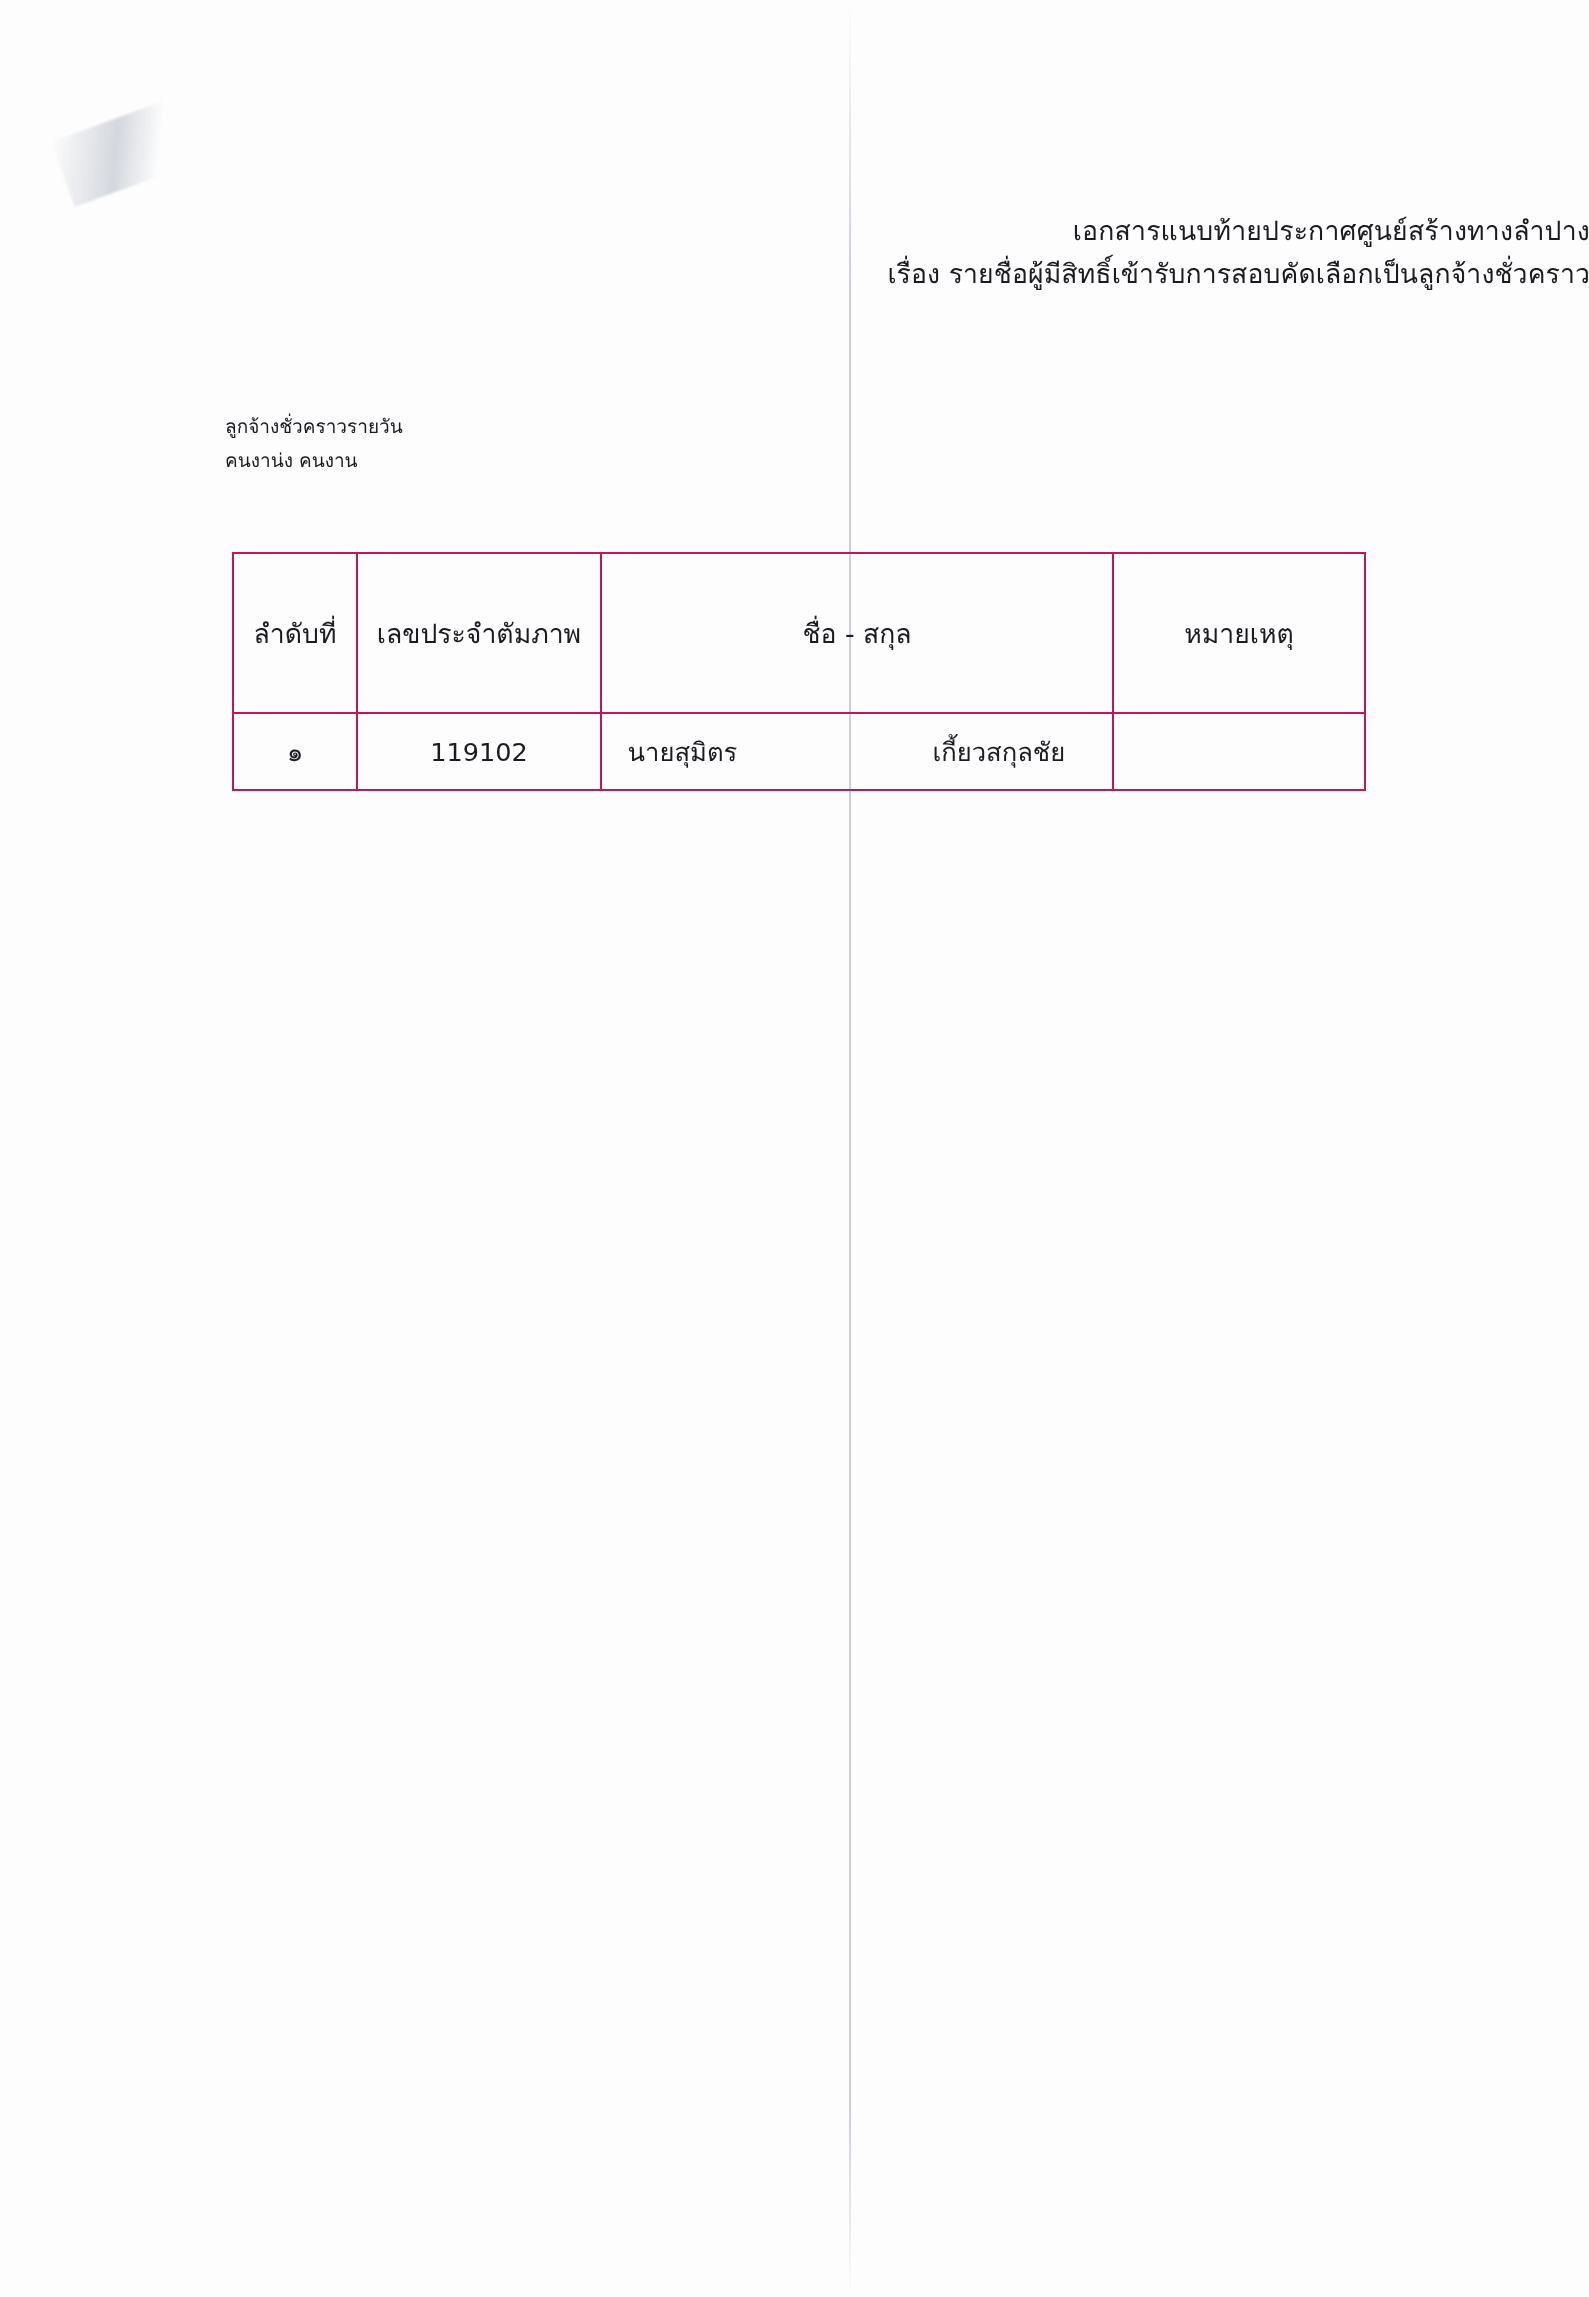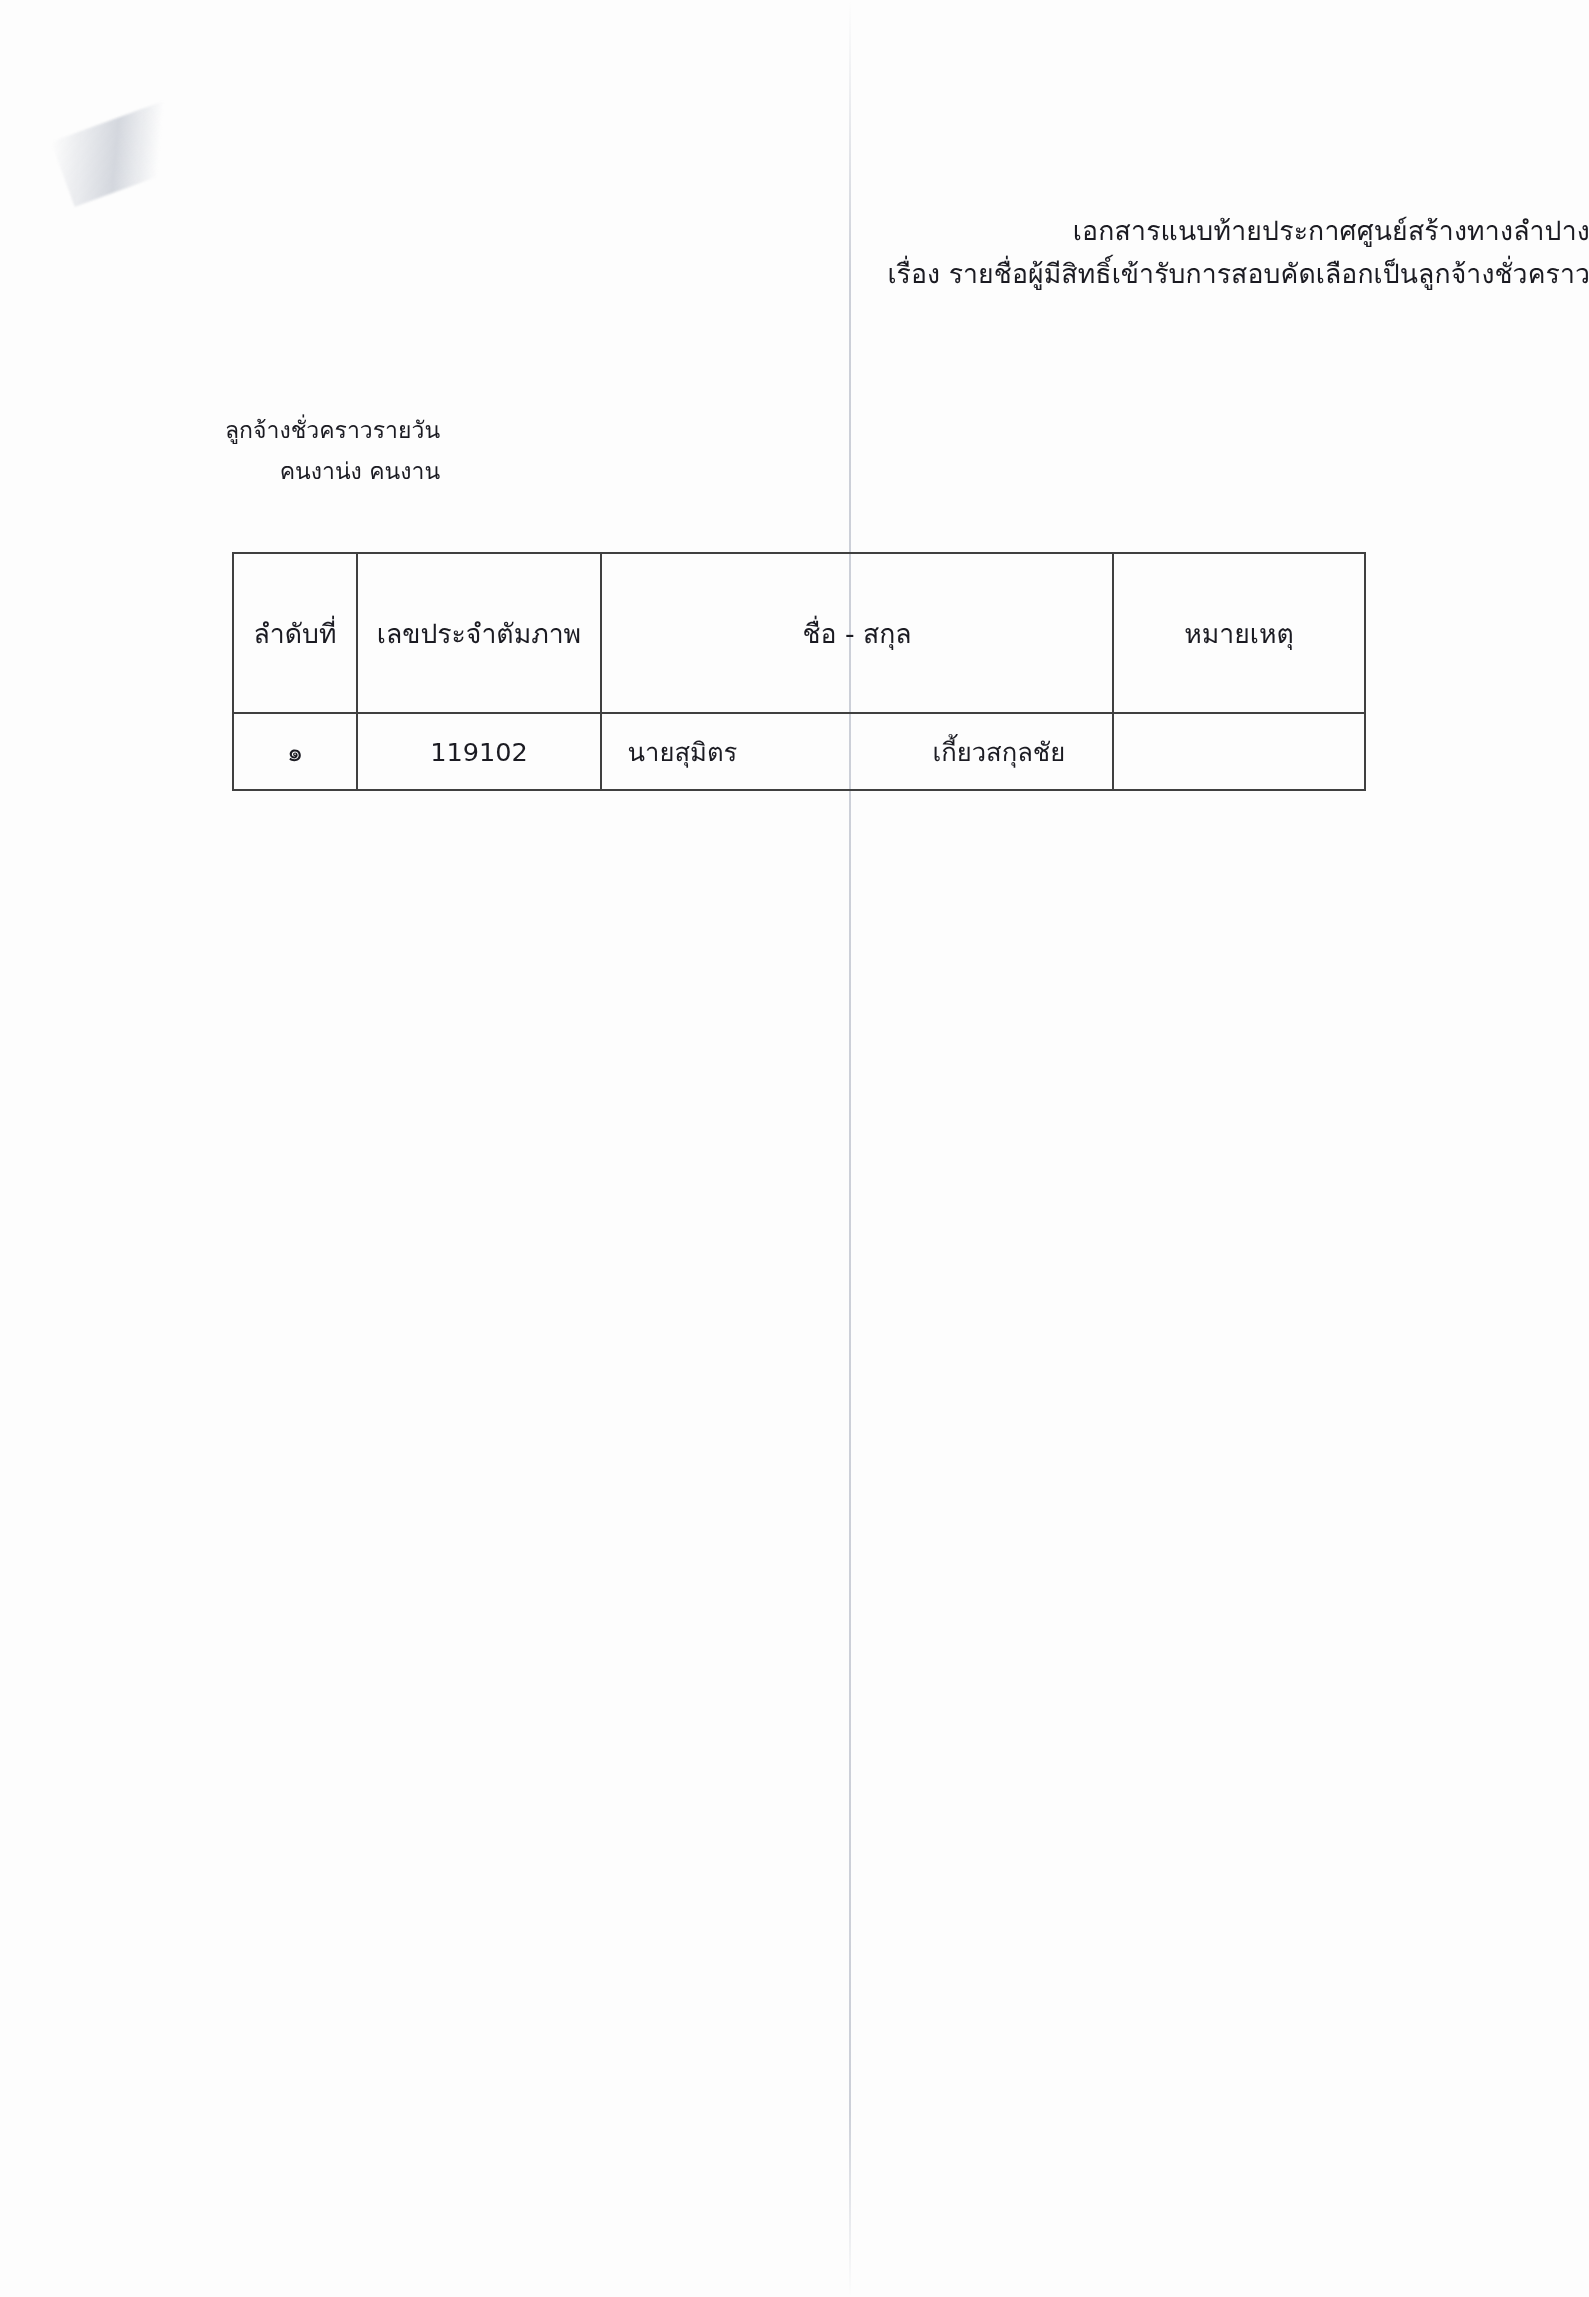--- a/index.html
+++ b/index.html
@@ -57,37 +57,36 @@
     font-size: 26.6px;
     letter-spacing: 0.2px;
   }
   .heading .line { display: block; }
   .heading .line-3 { letter-spacing: 0.1px; }
 
   .subject-block {
     position: absolute;
     left: 225px;
     top: 410px;
-    font-size: 23px;
+    font-size: 19px;
     line-height: 1.78;
-    text-align: right;
   }
   .subject-block .sub-line { display: block; }
 
   table.roster {
     position: absolute;
     left: 232px;
     top: 552px;
     width: 1133px;
     border-collapse: collapse;
     table-layout: fixed;
   }
   table.roster th,
   table.roster td {
-    border: 2px solid #404040;
+    border: 2px solid #be185d;
     padding: 0;
     font-weight: normal;
   }
   table.roster thead th {
     height: 158px;
     font-size: 26.6px;
     text-align: center;
     vertical-align: middle;
   }
   table.roster tbody td {

